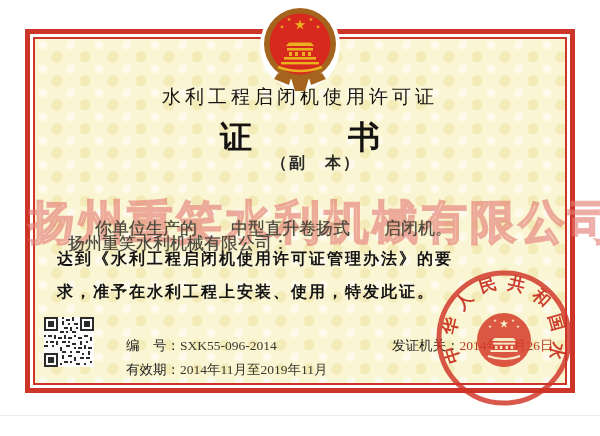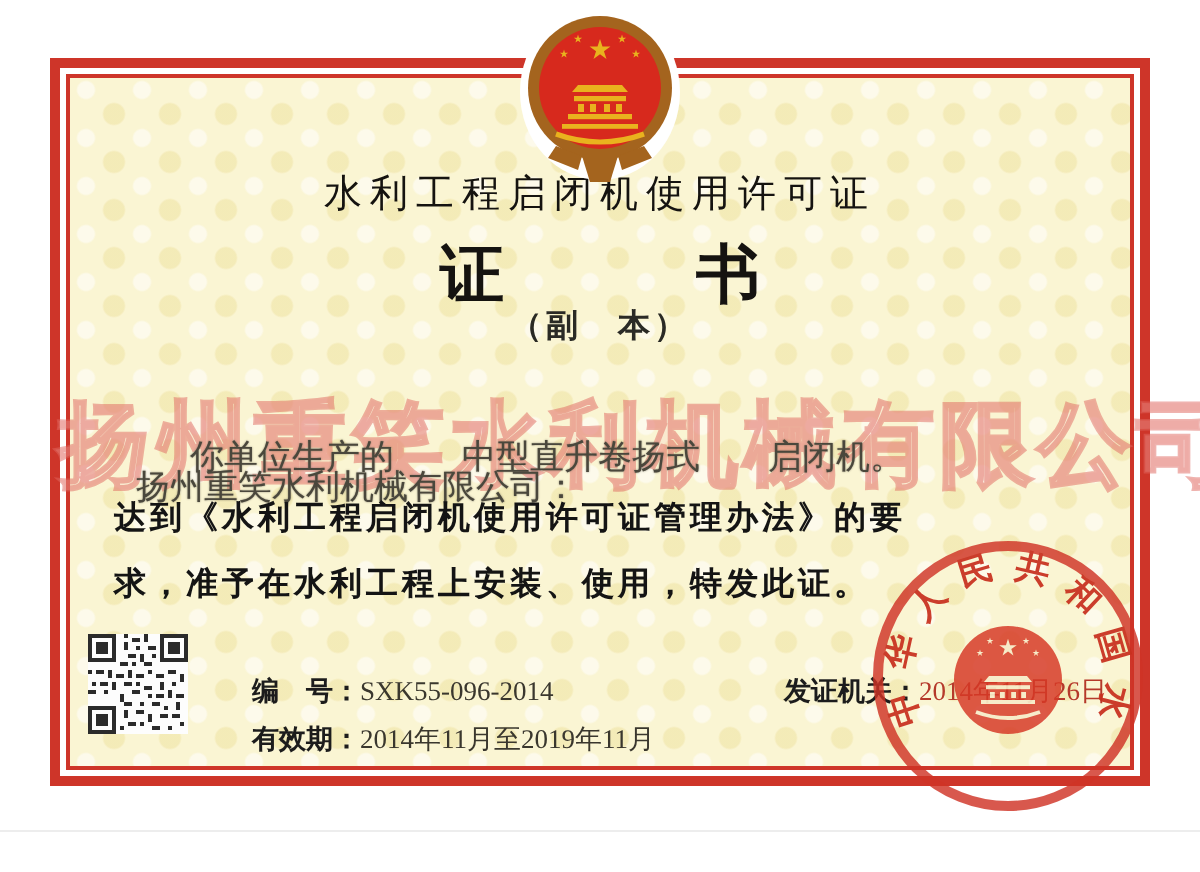--- a/index.html
+++ b/index.html
@@ -16,35 +16,35 @@
       background-image:
         radial-gradient(circle at 8px 6px, rgba(255,255,255,.55) 4px, rgba(255,255,255,0) 5px),
         radial-gradient(circle at 22px 18px, rgba(236,222,150,.45) 5px, rgba(236,222,150,0) 6px);
       background-size:28px 24px;overflow:visible;}
   
   .t-center{position:absolute;left:0;width:100%;text-align:center;white-space:pre;}
   .title{top:45px;font-family:"Liberation Sans",sans-serif;font-weight:normal;
          font-size:19px;letter-spacing:4px;color:#151310;}
   .subtitle{top:77px;font-family:"Liberation Sans",sans-serif;font-weight:bold;
          font-size:32px;color:#151310;}
-  .copy{top:114px;font-size:16px;font-weight:bold;color:#2a2a25;letter-spacing:2px;}
+  .copy{top:114px;font-size:16px;font-weight:bold;color:#2a2a25;letter-spacing:2px;padding-left:16px;}
   .recipient{position:absolute;left:33px;top:145px;font-size:17px;color:#4a473c;
          white-space:pre;text-shadow:0 0 1px rgba(96,92,78,.75);margin-top:48px;}
   .bodyline1{position:absolute;left:60px;top:178px;font-size:17px;color:#4a473c;
          white-space:pre;text-shadow:0 0 1px rgba(96,92,78,.75);}
   .bodyline2{position:absolute;left:22px;top:210px;font-size:16px;font-weight:bold;
          color:#141414;letter-spacing:2px;white-space:pre;}
   .bodyline3{position:absolute;left:22px;top:243px;font-size:16px;font-weight:bold;
          color:#141414;letter-spacing:2px;white-space:pre;}
   .watermark{position:absolute;left:-6px;top:153px;width:545px;text-align:center;
          font-size:46px;font-weight:bold;letter-spacing:3px;white-space:nowrap;
          color:rgba(248,205,198,.28);-webkit-text-stroke:1.6px rgba(224,104,96,.5);
          z-index:0;pointer-events:none;}
   .row{position:absolute;font-size:13.5px;white-space:pre;}
-  .lbl{font-weight:bold;color:#1c1c1c;}
+  .lbl{font-weight:normal;color:#1c1c1c;}
   .val{font-weight:normal;color:#3a372e;}
   .num-row{left:64px;top:282px;}
   .valid-row{left:64px;top:306px;}
   .issuer-row{left:330px;top:282px;}
   .issue-date{color:#b5392b;}
   .qr{position:absolute;left:9px;top:278px;width:50px;height:50px;}
   
   .emblem{position:absolute;left:260px;top:4px;width:80px;height:92px;z-index:4;}
   .seal{position:absolute;left:434px;top:268px;width:140px;height:140px;z-index:5;opacity:.93;}
   .bottom-line{position:absolute;left:0;right:0;top:415px;height:1px;background:#ededed;}

